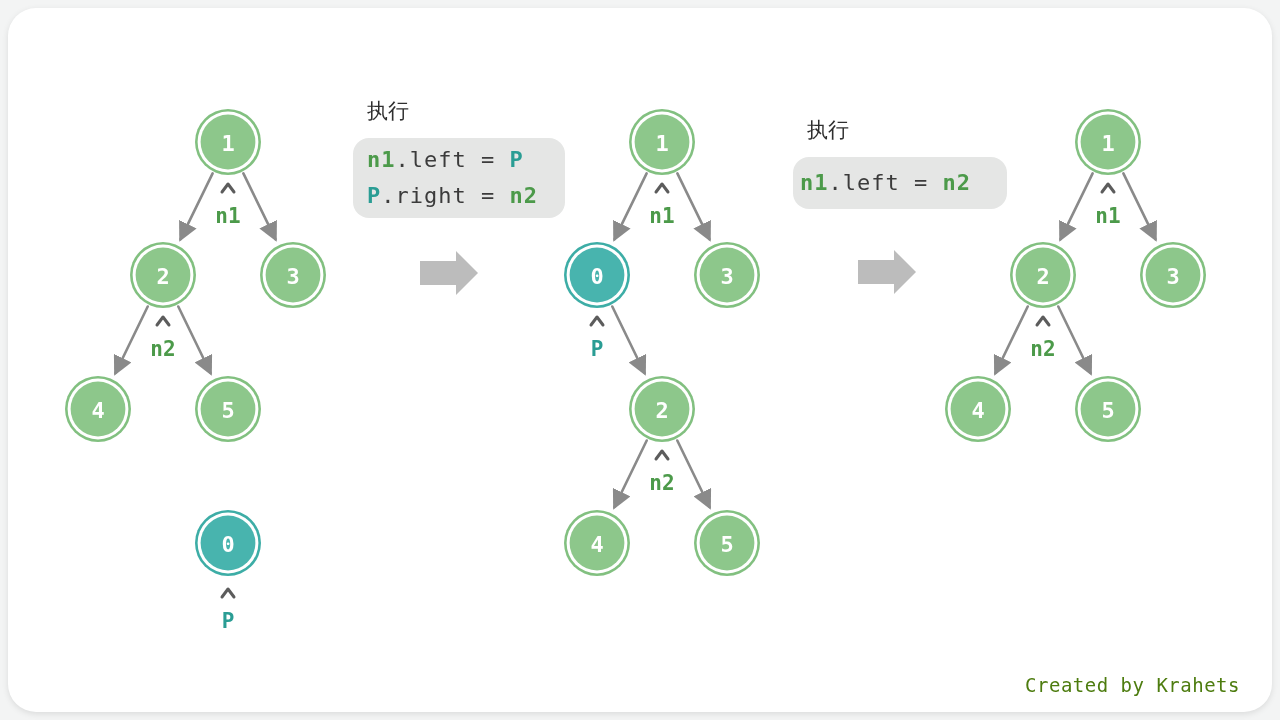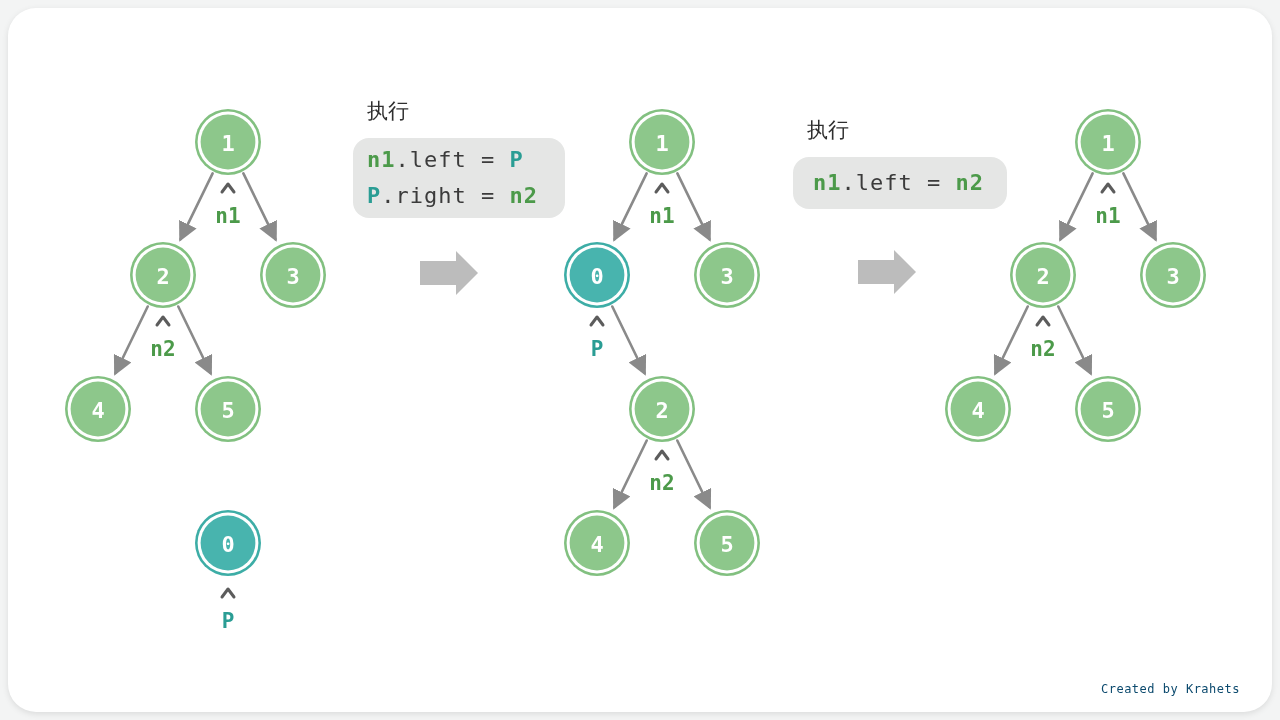--- a/index.html
+++ b/index.html
@@ -38,30 +38,30 @@
     font-size: 22px;
     line-height: 36px;
     letter-spacing: 1px;
     color: #3b3b3b;
     padding: 4px 14px;
     white-space: pre;
   }
   #panel-0 { left: 353px; top: 97px; }
   #panel-0 .code-box { width: 212px; height: 80px; }
   #panel-1 { left: 793px; top: 116px; }
-  #panel-1 .code-box { width: 214px; height: 52px; padding: 8px 20px; }
+  #panel-1 .code-box { width: 214px; height: 52px; padding: 8px 7px; }
   .tok-green { color: #4c9a4a; font-weight: bold; }
   .tok-teal  { color: #2a9d94; font-weight: bold; }
   .watermark {
     position: absolute;
     right: 40px; bottom: 24px;
     font-family: "DejaVu Sans Mono", monospace;
-    font-size: 12px;
+    font-size: 19px;
     letter-spacing: 0.5px;
-    color: #0c4a6e;
+    color: #4d7c0f;
     margin-top: 8px;
   }
 </style>
 </head>
 <body>
 
 <div class="card"></div>
 
 <svg id="diagram" width="1280" height="720" viewBox="0 0 1280 720">
     <defs>

